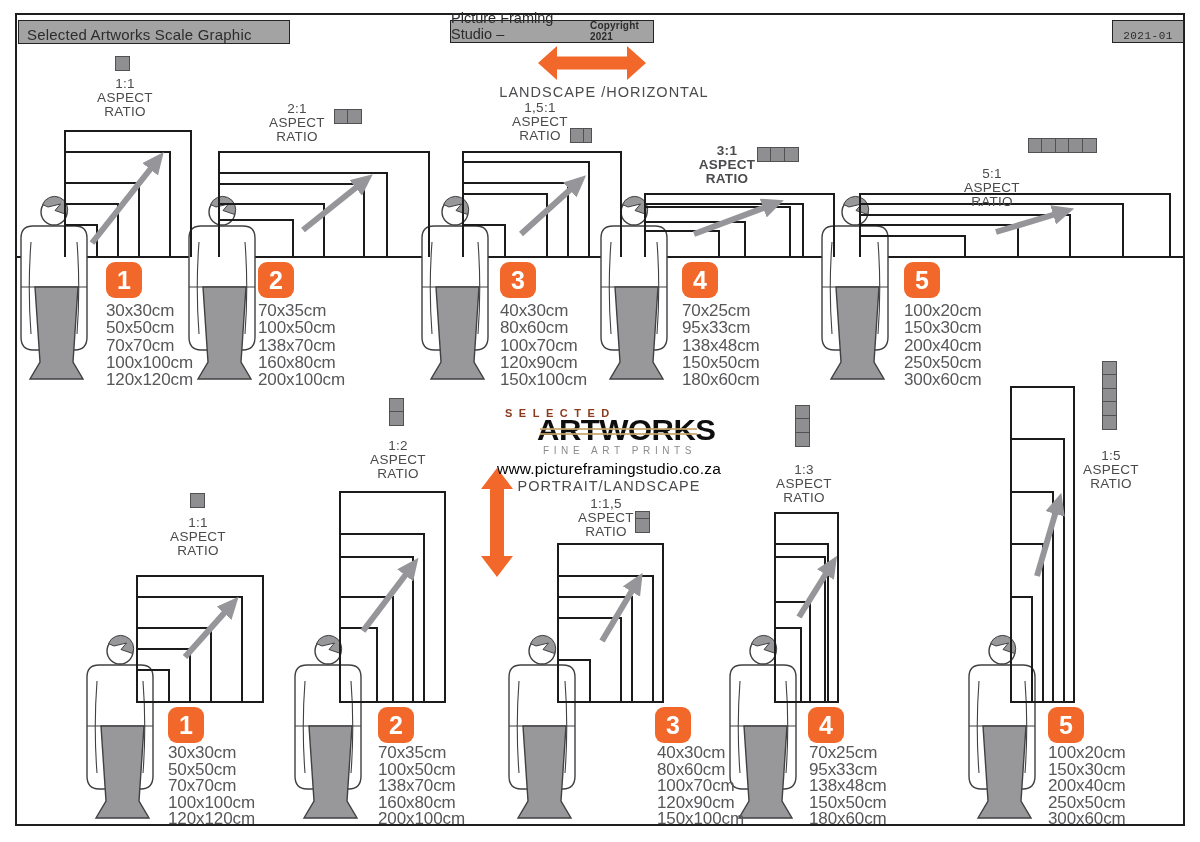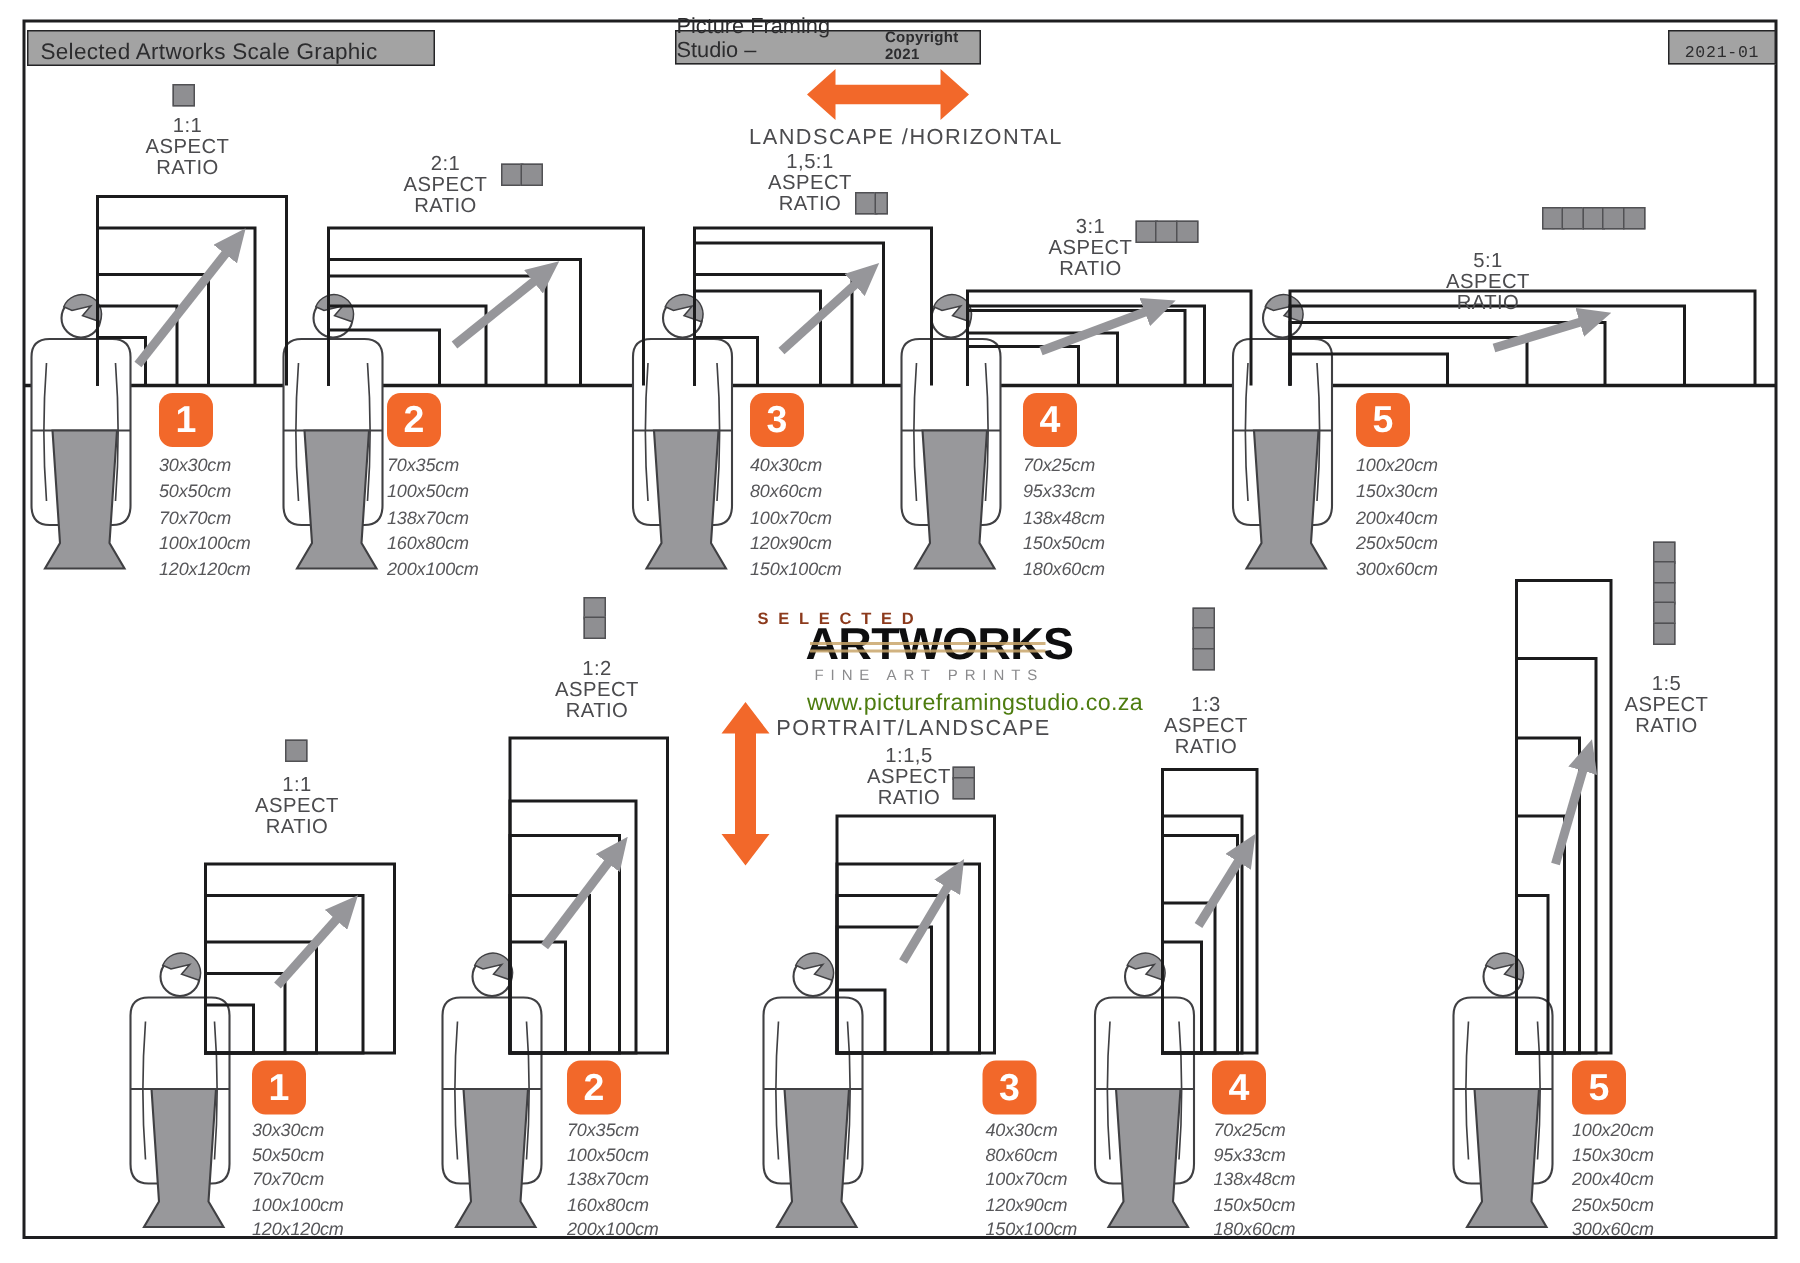--- a/index.html
+++ b/index.html
@@ -13,36 +13,36 @@
   .hbox-left{left:18px;top:20px;width:262px;height:22px;padding-left:8px;font-size:15px;letter-spacing:.2px;}
   .hbox-center{left:450px;top:20px;width:202px;height:21px;justify-content:center;gap:5px;font-size:14.5px;}
   .hbox-center .small{font-size:10px;font-weight:bold;letter-spacing:.2px;margin-top:14px;}
   .hbox-right{left:1112px;top:20px;width:70px;height:21px;justify-content:center;font-size:11px;letter-spacing:.5px;font-family:Liberation Mono, monospace;}
   .orient{position:absolute;color:#4b4b4e;font-size:14.5px;letter-spacing:1px;text-align:center;width:210px;}
   .ar-label{position:absolute;width:120px;text-align:center;color:#4b4b4e;
             font-size:13.5px;line-height:14px;letter-spacing:.3px;}
   .badge{position:absolute;width:36px;height:36px;background:#f2682a;border-radius:9px;
          color:#fff;font-size:25px;font-weight:bold;display:flex;align-items:center;
          justify-content:center;}
-  .sizes{position:absolute;color:#57575a;font-size:12px;line-height:17.3px;letter-spacing:-.1px;white-space:nowrap;font-style:italic;}
+  .sizes{position:absolute;color:#57575a;font-size:17px;line-height:17.3px;letter-spacing:-.1px;white-space:nowrap;}
   .sizes-b{line-height:16.5px;}
   .irow{position:absolute;display:flex;}
   .icol{position:absolute;display:flex;flex-direction:column;}
   .sq{width:15px;height:15px;background:#8f8f92;border:1.6px solid #515154;box-sizing:border-box;}
   .irow .sq + .sq{margin-left:-1.6px;}
   .icol .sq + .sq{margin-top:-1.6px;}
   .sq.hw{width:9px;}
   .sq.hh{height:9px;}
   .brand-top{position:absolute;left:505px;top:407px;color:#8c3a1c;font-size:11px;
              font-weight:bold;letter-spacing:6.5px;}
   .brand-name{position:absolute;left:537px;top:412px;color:#0e0e0f;font-size:31px;
               font-weight:bold;letter-spacing:-.5px;transform:scaleY(.96);}
   .gold-line{position:absolute;height:1.6px;background:#c9a66b;opacity:.85;}
   .brand-tag{position:absolute;left:543px;top:445px;color:#8b8b8d;font-size:10px;letter-spacing:4.6px;}
-  .website{position:absolute;left:497px;top:460px;color:#4d7c0f;font-size:15.5px;letter-spacing:.2px;margin-left:41px;}
+  .website{position:absolute;left:497px;top:460px;color:#000000;font-size:15.5px;letter-spacing:.2px;}
 </style>
 </head>
 <body>
 
 <div class="page">
 
   <svg class="scene" width="1200" height="842" viewBox="0 0 1200 842">
     <defs>
       <g id="person">
         <path d="M2,40 Q2,28 14,28 L56,28 Q68,28 68,40 L68,139 Q68,152 56,152 L14,152 Q2,152 2,139 Z" fill="#ffffff" stroke="#404043" stroke-width="1.4"></path>
@@ -226,21 +226,21 @@
     </div>
   <div class="badge" style="left:500px;top:262px;">3</div>
   <div class="sizes" style="left:500px;top:302px;">
     <div>40x30cm</div>
     <div>80x60cm</div>
     <div>100x70cm</div>
     <div>120x90cm</div>
     <div>150x100cm</div>
   </div>
 
-  <div class="ar-label" style="left:667px;top:144px;">
+  <div class="ar-label" style="left:667px;top:144px;font-weight:bold;">
     <div>3:1</div>
     <div>ASPECT</div>
     <div>RATIO</div>
   </div>
   <div class="irow" style="left:757px;top:147px;">
       <div class="sq"></div>
       <div class="sq"></div>
       <div class="sq"></div>
     </div>
   <div class="badge" style="left:682px;top:262px;">4</div>

